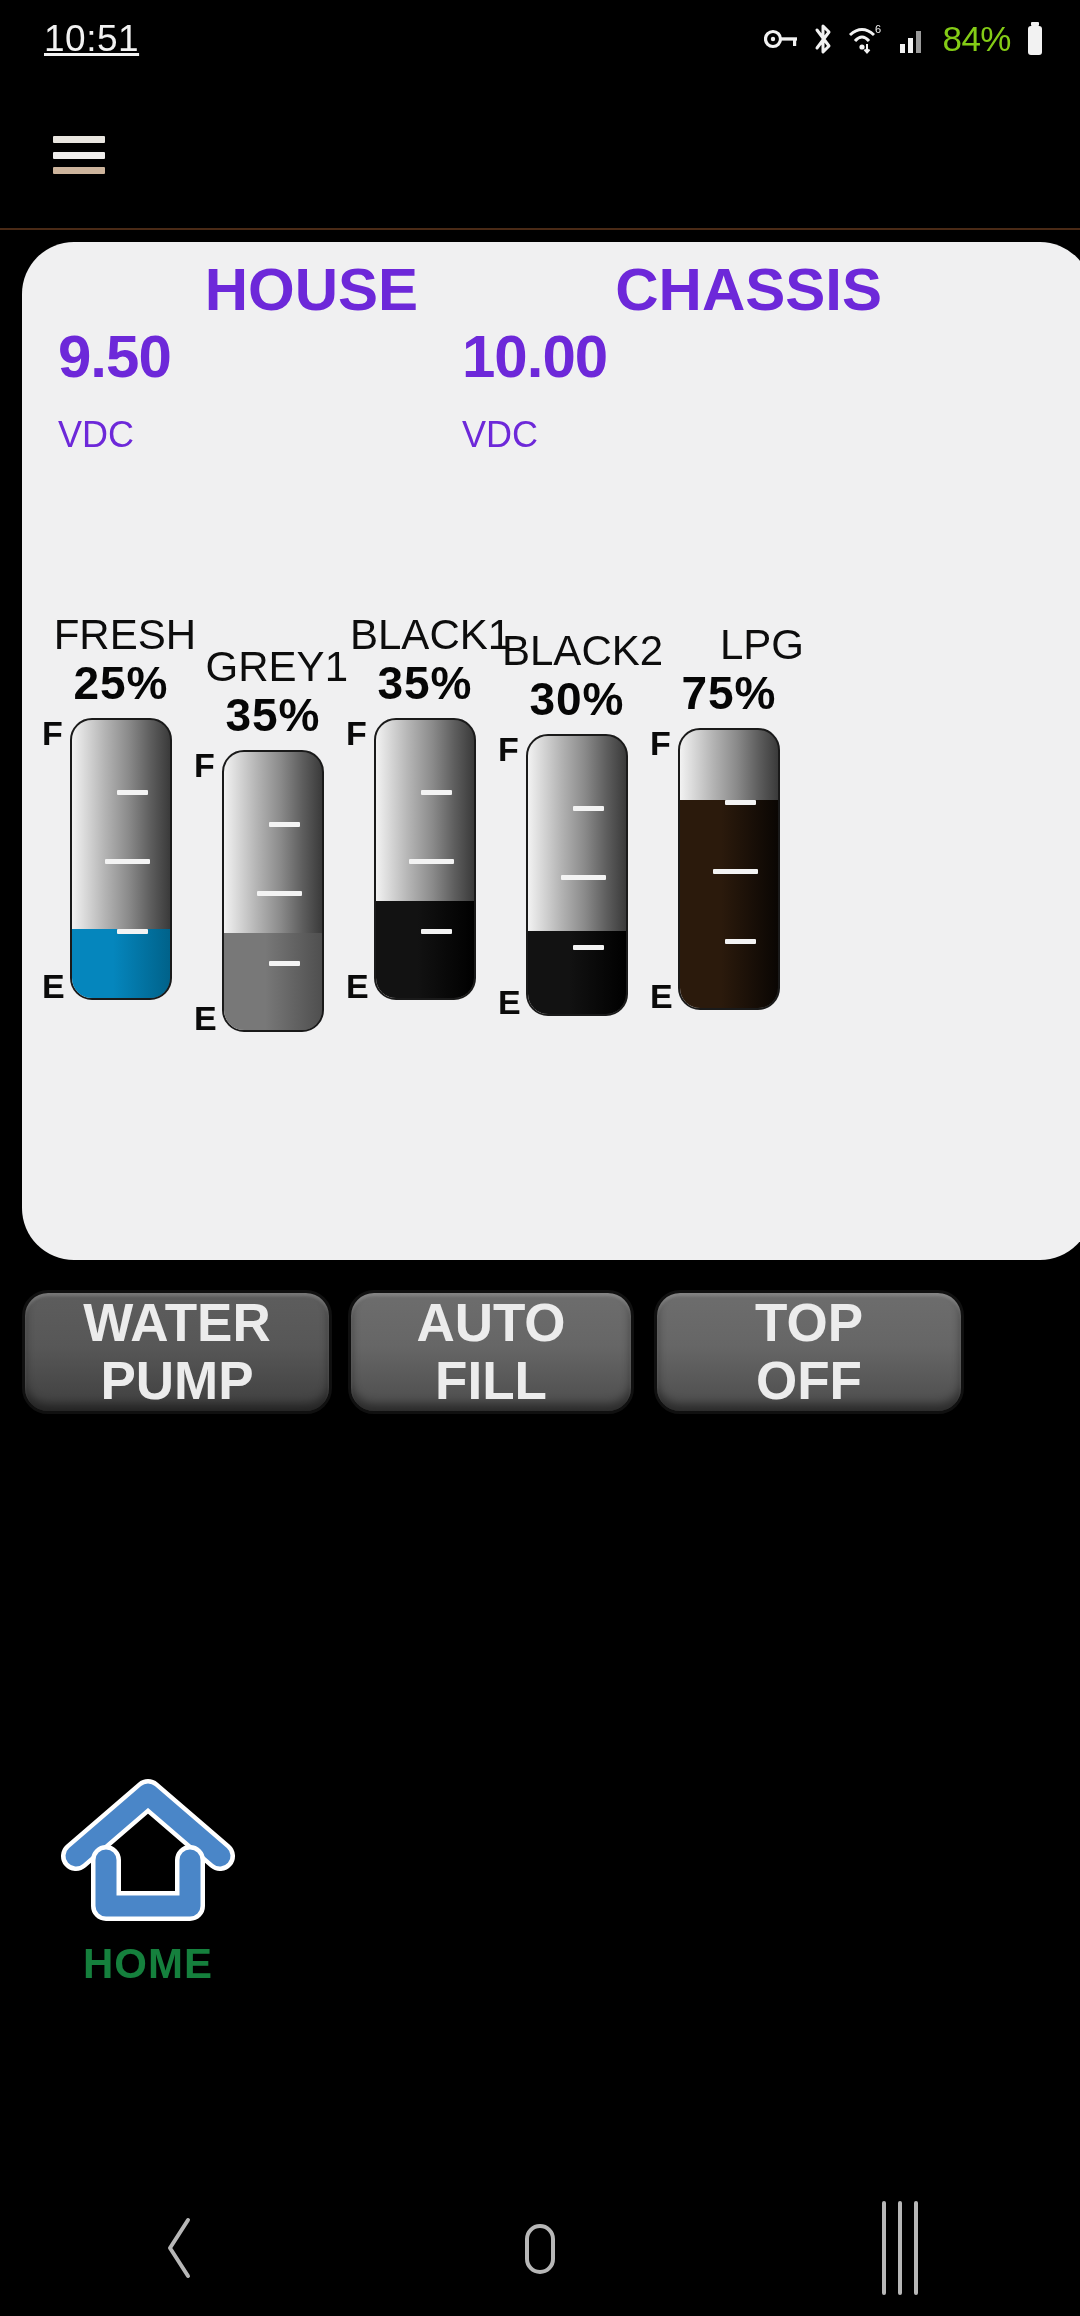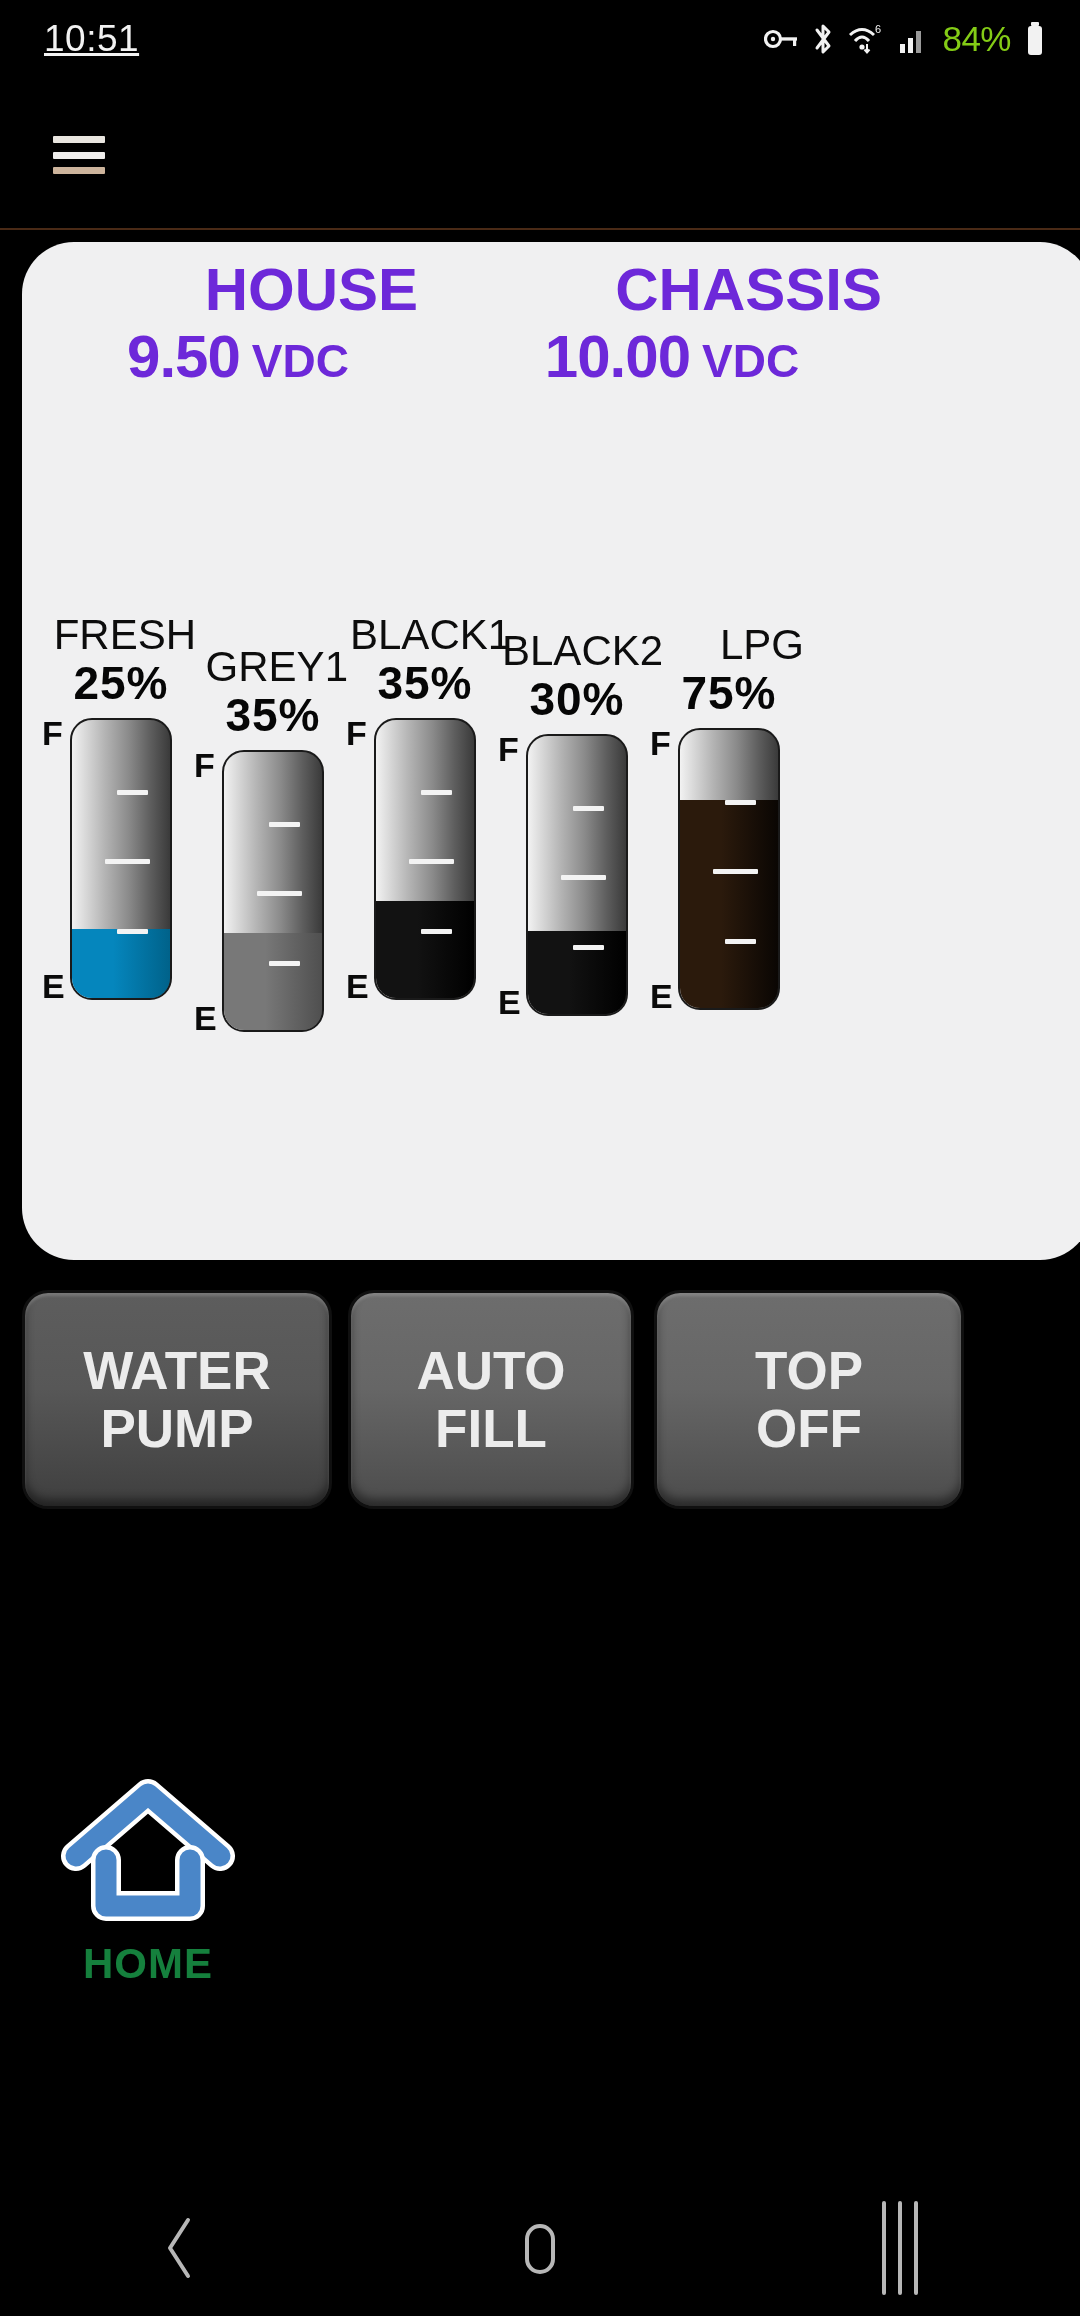--- a/index.html
+++ b/index.html
@@ -43,23 +43,23 @@
     border-radius:52px;
     overflow:hidden;
   }
 
   
   .volt-row { position:absolute; left:0; top:0; width:1048px; height:160px; }
   .volt-block { position:absolute; text-align:right; color:#6d28d9; }
   .volt-house { left:36px;  top:14px; width:360px; }
   .volt-chassis{ left:440px; top:14px; width:420px; }
   .volt-name { font-size:60px; font-weight:700; letter-spacing:0px; line-height:68px; }
-  .volt-val-row { display:flex; align-items:baseline; justify-content:center; gap:12px; line-height:66px;}
+  .volt-val-row { display:flex; align-items:baseline; justify-content:center; gap:12px; line-height:66px;flex-direction:column;}
   .volt-val { font-size:60px; font-weight:700; letter-spacing:-1px; }
-  .volt-unit { font-size:46px; font-weight:700; letter-spacing:0px; }
+  .volt-unit { font-size:36px; font-weight:400; letter-spacing:0px; }
 
   
   .tanks { position:absolute; left:0; top:370px; width:1070px; height:530px; }
   .tank { position:absolute; top:0; width:150px; }
   .tank-label {
     text-align:right; font-size:42px; color:#0d0d0d; line-height:46px;
     letter-spacing:0px; font-weight:400;
   }
   .tank-pct {
     text-align:center; font-size:46px; font-weight:700; color:#060606;
@@ -84,21 +84,21 @@
 
   .fe {
     position:absolute; font-size:34px; font-weight:700; color:#0a0a0a;
   }
   .fe.f { left:-4px; top:-4px; }
   .fe.e { left:-4px; bottom:-6px; }
 
   
   .btn-row { position:absolute; left:0; top:1290px; width:1080px; height:196px; }
   .abtn {
-    position:absolute; top:0; height:219px; border-radius:26px;
+    position:absolute; top:0; height:124px; border-radius:26px;
     display:flex; flex-direction:column; align-items:center; justify-content:center;
     color:#ececec; font-weight:700; font-size:53px; line-height:58px;
     letter-spacing:0px;
     border:3px solid #101010;
     box-shadow: 0 7px 10px rgba(0,0,0,0.85), inset 0 3px 3px rgba(255,255,255,0.18), inset 0 -7px 10px rgba(0,0,0,0.45);
   }
   .abtn .ln { display:block; }
   .abtn.dark  { background:linear-gradient(to bottom,#5d5d5d 0%,#575757 45%,#3f3f3f 100%); }
   .abtn.light { background:linear-gradient(to bottom,#6d6d6d 0%,#666666 45%,#4c4c4c 100%); }
 

